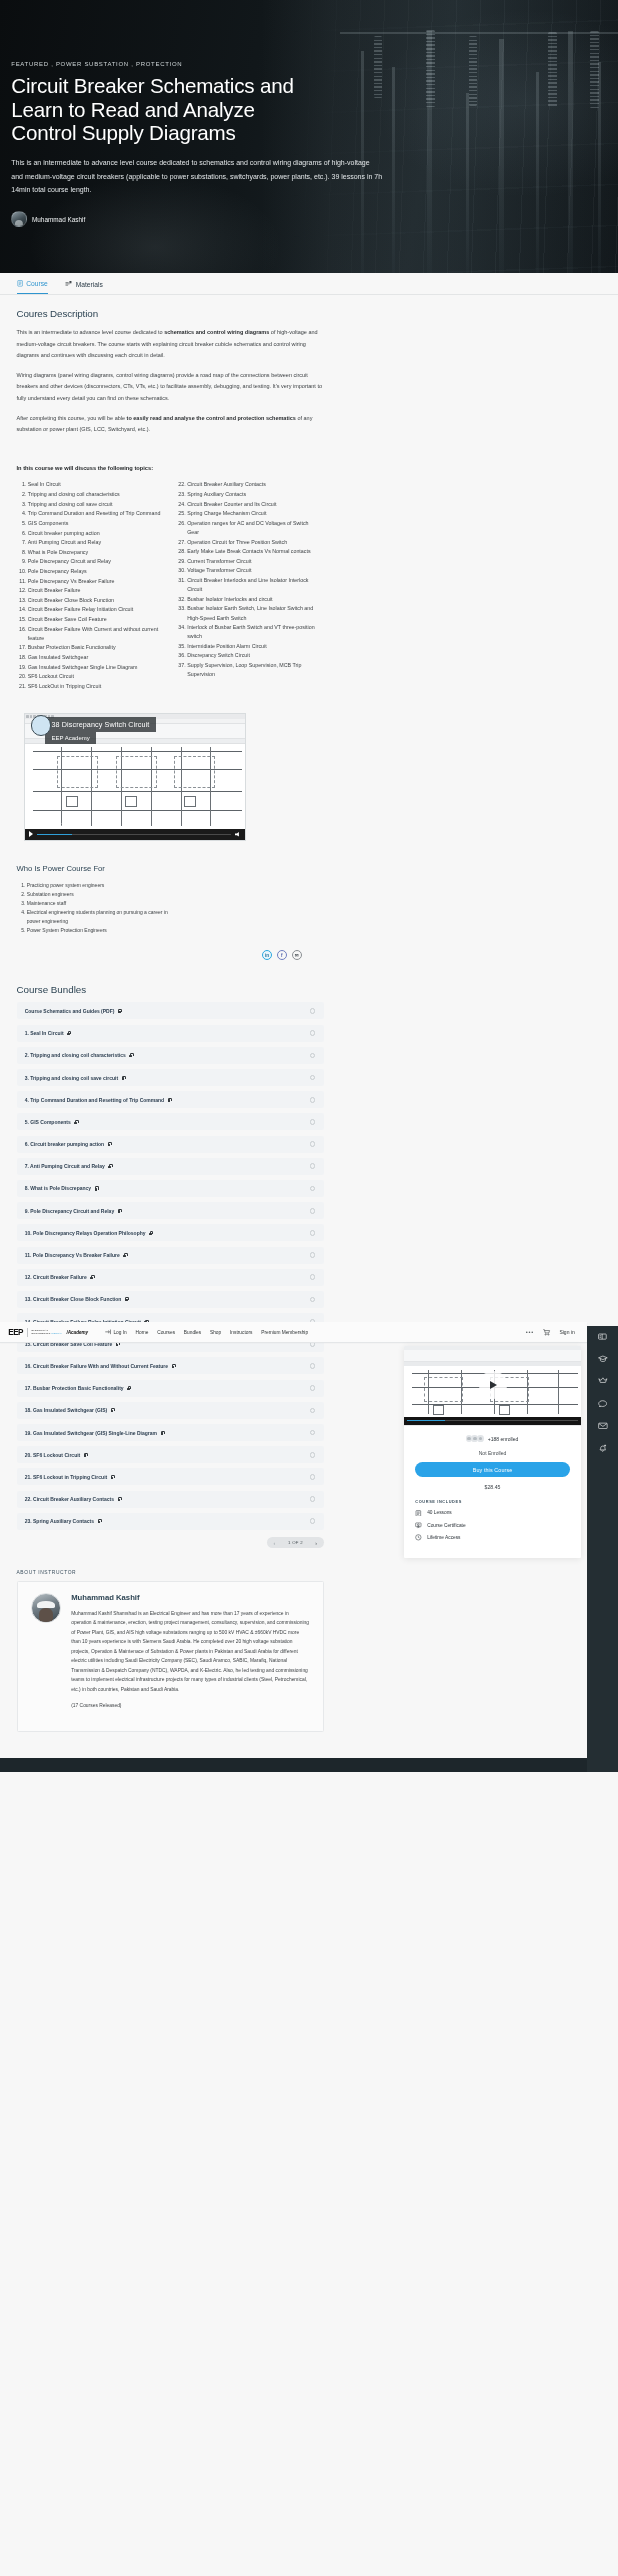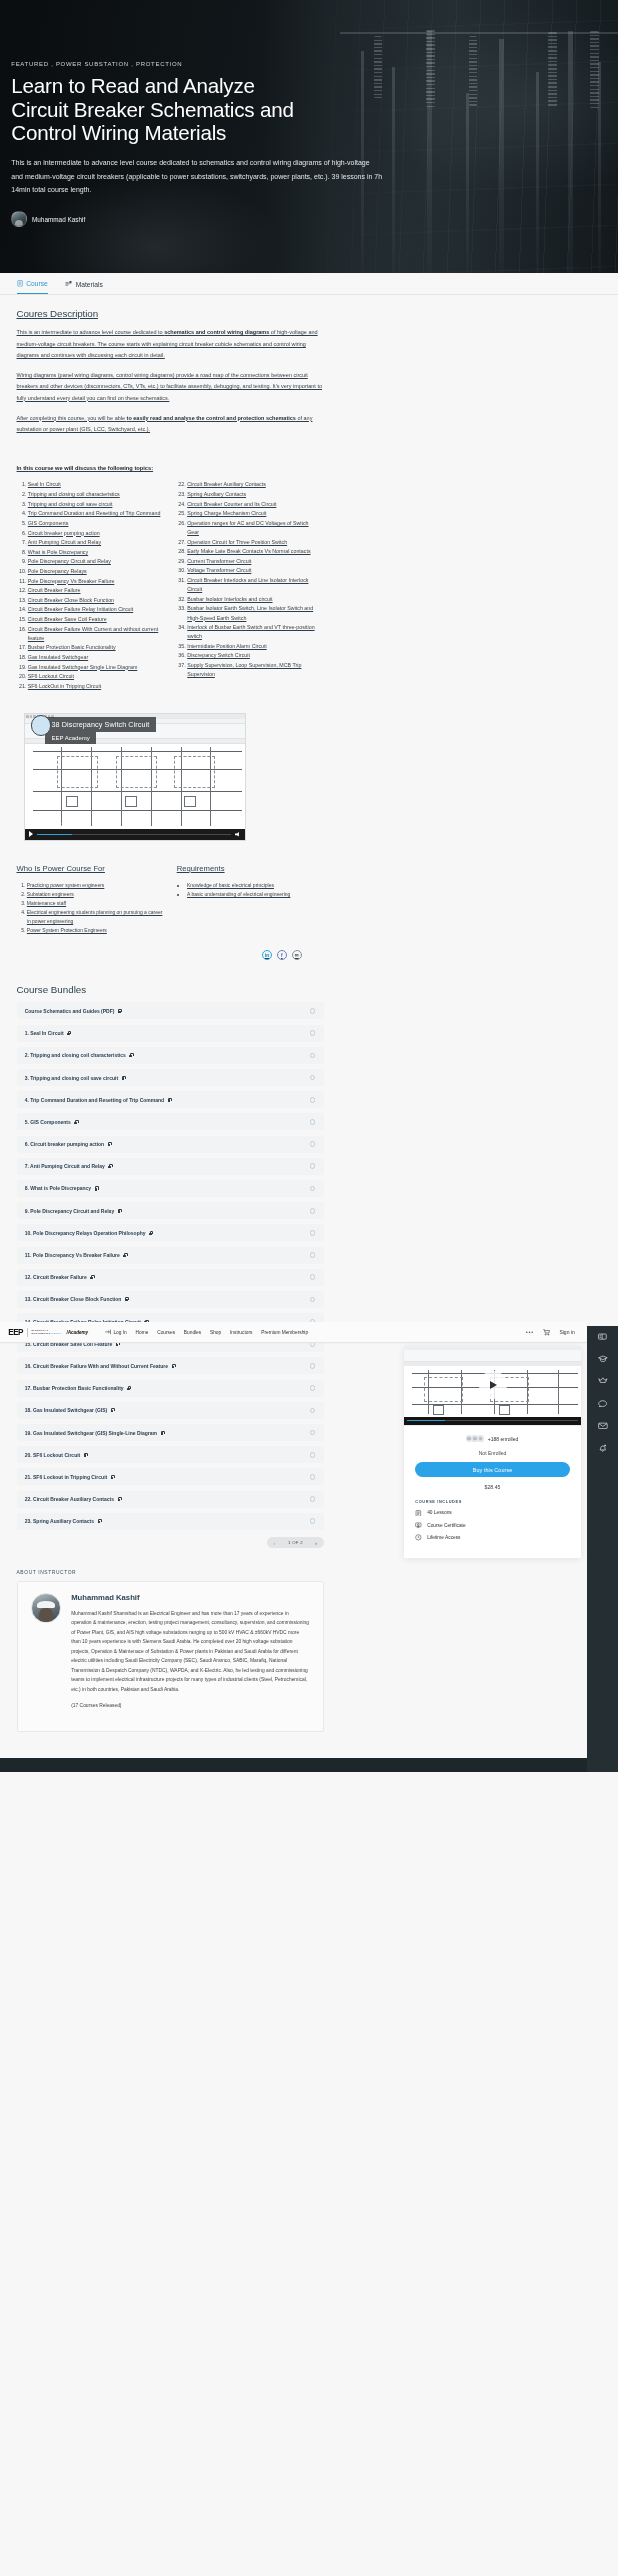--- a/index.html
+++ b/index.html
@@ -81,21 +81,20 @@
   .tabs { display:flex; gap: 17.5px; padding: 7.2px 0 0 16.5px; }
   .tab { display:flex; align-items:center; gap:3.6px; padding-bottom: 5.7px; font-size: 6.7px; color:#2b3b47; cursor:pointer; }
   .tab.active { color:#2f95cf; border-bottom: 1px solid #2f95cf; }
   .tab svg { display:block; }
 
   
   .page { position: relative; }
   .content {
     padding: 13.4px 16.5px 0 16.5px;
     max-width: 340px;
-    text-decoration: underline;
   }
   h2.sec-title {
     font-size: 9.8px; font-weight: 400; color: #2e4554;
     margin-bottom: 8.2px; letter-spacing: -0.1px;
   }
   .para { font-size: 5.5px; line-height: 2.05; color: #3b3f42; margin-bottom: 8.8px; max-width: 308px; }
   .para b { font-weight: 700; color:#2a2d30; }
 
   .topics-head { font-size: 5.7px; font-weight: 700; color:#242729; margin: 30px 0 9.3px 0; }
   .topics-cols { display:flex; gap: 14.4px; }
@@ -281,23 +280,23 @@
     <div class="insul" style="left:426px;top:30px;width:9.3px;height:77px;"></div>
     <div class="insul" style="left:469px;top:36px;width:8.2px;height:70px;"></div>
     <div class="insul" style="left:548px;top:32px;width:8.8px;height:75px;"></div>
     <div class="insul" style="left:590px;top:31px;width:9.3px;height:77px;"></div>
     <div class="pylon" style="left:340px;top:32px;height:2.1px;width:278px;background:rgba(190,205,212,.20);"></div>
   </div>
 
   <div class="hero-inner">
     <div class="hero-tags">FEATURED ,  POWER SUBSTATION ,  PROTECTION</div>
     <div class="hero-title">
+      <div>Circuit Breaker Schematics and</div>
       <div>Learn to Read and Analyze</div>
-      <div>Circuit Breaker Schematics and</div>
-      <div>Control Wiring Materials</div>
+      <div>Control Supply Diagrams</div>
     </div>
     <div class="hero-sub">This is an intermediate to advance level course dedicated to schematics and control wiring diagrams of high-voltage and medium-voltage circuit breakers (applicable to power substations, switchyards, power plants, etc.). 39 lessons in 7h 14min total course length.</div>
     <div class="hero-author">
       <div class="hero-avatar"></div>
       <div class="hero-author-name">Muhammad Kashif</div>
     </div>
   </div>
 </div>
 
 <div class="tabs-wrap">
@@ -436,27 +435,20 @@
     <div class="two-col">
       <div class="col-a">
         <h3>Who Is Power Course For</h3>
         <ol id="audience-list">
             <li>Practicing power system engineers</li>
             <li>Substation engineers</li>
             <li>Maintenance staff</li>
             <li>Electrical engineering students planning on pursuing a career in power engineering</li>
             <li>Power System Protection Engineers</li>
           </ol>
-      </div>
-      <div class="col-b">
-        <h3>Requirements</h3>
-        <ul id="requirements-list">
-            <li>Knowledge of basic electrical principles</li>
-            <li>A basic understanding of electrical engineering</li>
-          </ul>
       </div>
     </div>
 
     <div class="share">
       <div class="share-ic share-li">in</div>
       <div class="share-ic share-fb">f</div>
       <div class="share-ic share-ml">✉</div>
     </div>
   </div>
 

